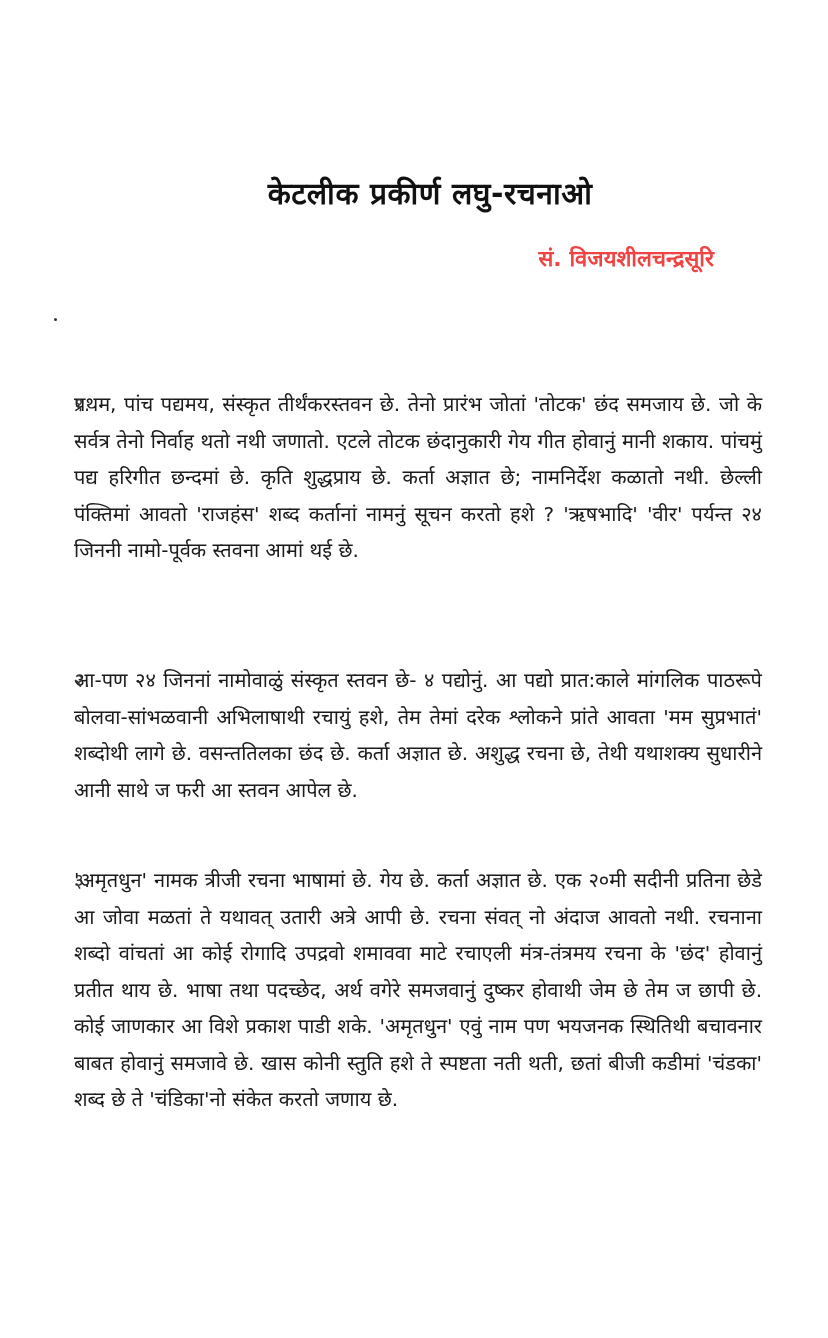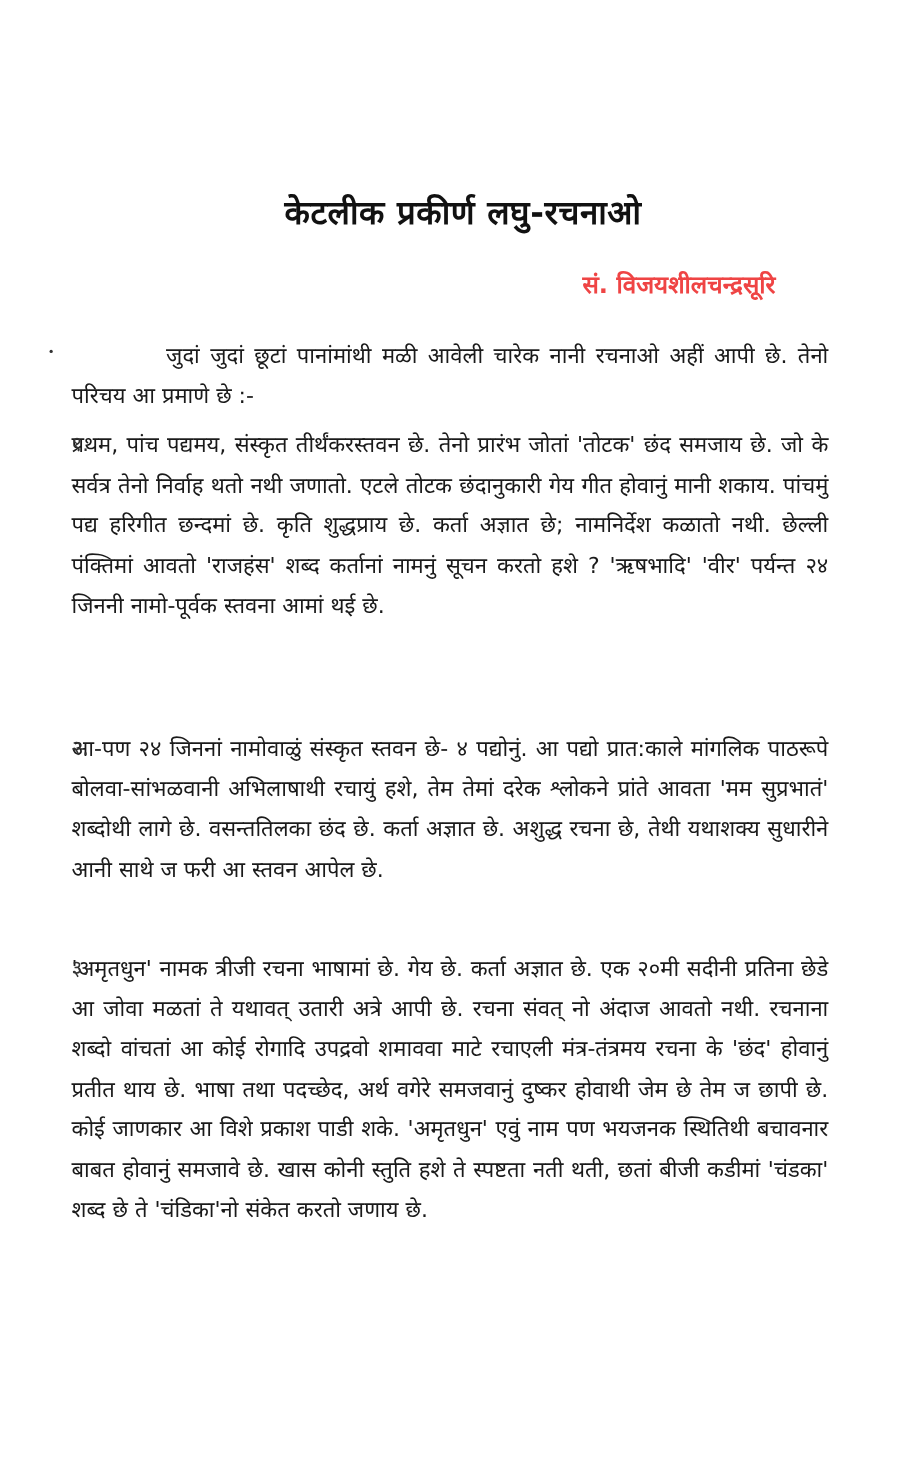--- a/index.html
+++ b/index.html
@@ -10,21 +10,21 @@
     body {
       width: 828px;
       height: 1338px;
       position: relative;
       overflow: hidden;
       color: #1a1a1a;
       font-family: "DejaVu Sans", sans-serif;
     }
     .page {
       position: absolute;
-      left: 7px; top: 0;
+      left: 16px; top: 0;
       width: 780px;
       height: 1338px;
     }
     .title {
       position: absolute;
       top: 172px;
       left: 0;
       width: 828px;
       text-align: center;
       font-size: 30px;
@@ -100,21 +100,20 @@
 <body>
 
 <div class="page">
 
   <h1 class="title" style="margin:0;">केटलीक प्रकीर्ण लघु-रचनाओ</h1>
 
   <div class="author">सं. विजयशीलचन्द्रसूरि</div>
 
   <div class="stray-dot"></div>
 
-  <p class="intro" style="margin:0;">जुदां जुदां छूटां पानांमांथी मळी आवेली चारेक नानी रचनाओ अहीं आपी छे. तेनो परिचय आ प्रमाणे छे :-</p>
 
   <div class="item item-1">
     <span class="num">१.</span>
     <div class="body">प्रथम, पांच पद्यमय, संस्कृत तीर्थंकरस्तवन छे. तेनो प्रारंभ जोतां 'तोटक' छंद समजाय छे. जो के सर्वत्र तेनो निर्वाह थतो नथी जणातो. एटले तोटक छंदानुकारी गेय गीत होवानुं मानी शकाय. पांचमुं पद्य हरिगीत छन्दमां छे. कृति शुद्धप्राय छे. कर्ता अज्ञात छे; नामनिर्देश कळातो नथी. छेल्ली पंक्तिमां आवतो 'राजहंस' शब्द कर्तानां नामनुं सूचन करतो हशे ? 'ऋषभादि' 'वीर' पर्यन्त २४ जिननी नामो-पूर्वक स्तवना आमां थई छे.</div>
   </div>
 
   <div class="item item-2">
     <span class="num">२.</span>
     <div class="body">आ-पण २४ जिननां नामोवाळुं संस्कृत स्तवन छे- ४ पद्योनुं. आ पद्यो प्रात:काले मांगलिक पाठरूपे बोलवा-सांभळवानी अभिलाषाथी रचायुं हशे, तेम तेमां दरेक श्लोकने प्रांते आवता 'मम सुप्रभातं' शब्दोथी लागे छे. वसन्ततिलका छंद छे. कर्ता अज्ञात छे. अशुद्ध रचना छे, तेथी यथाशक्य सुधारीने आनी साथे ज फरी आ स्तवन आपेल छे.</div>
   </div>

